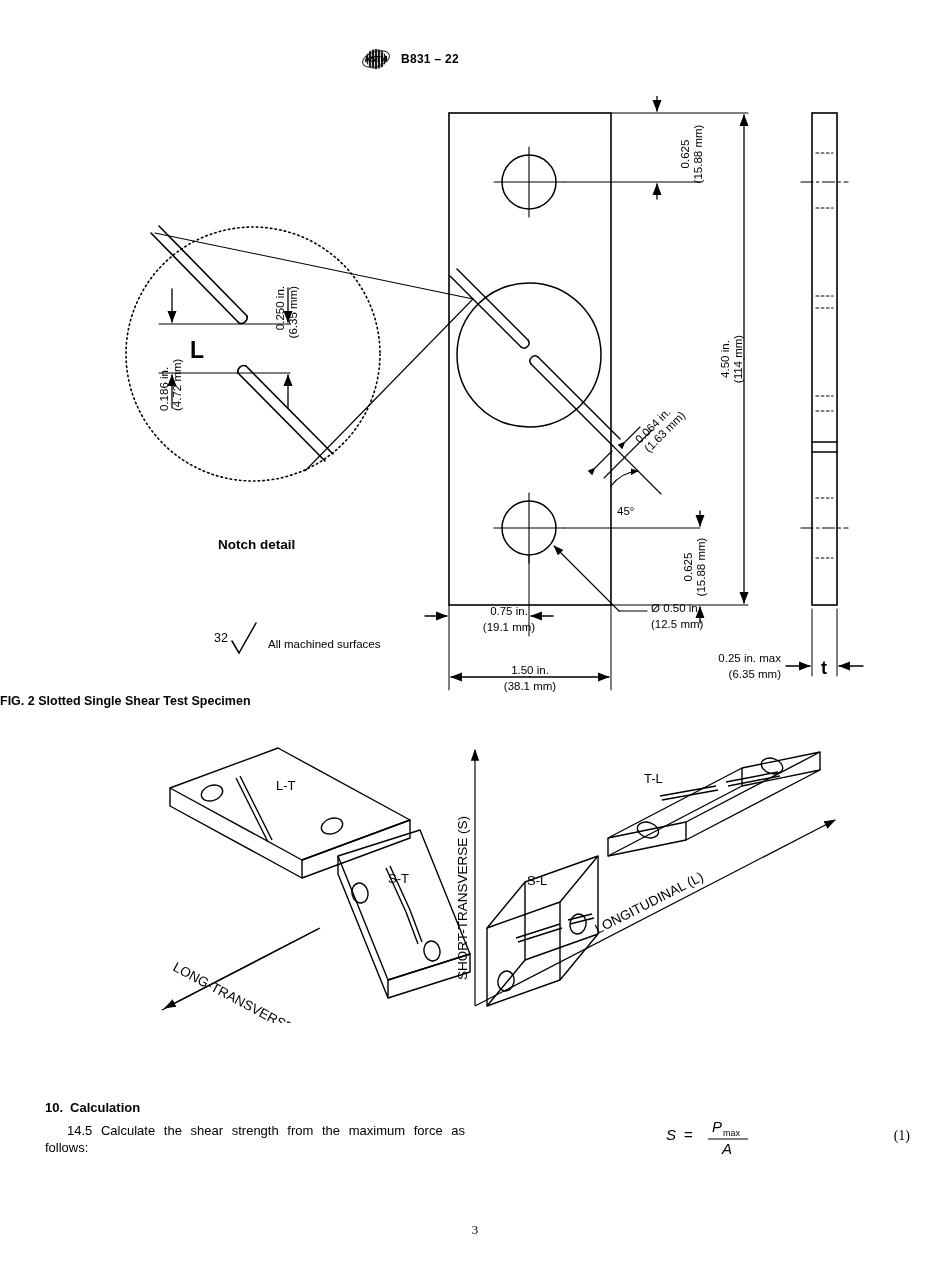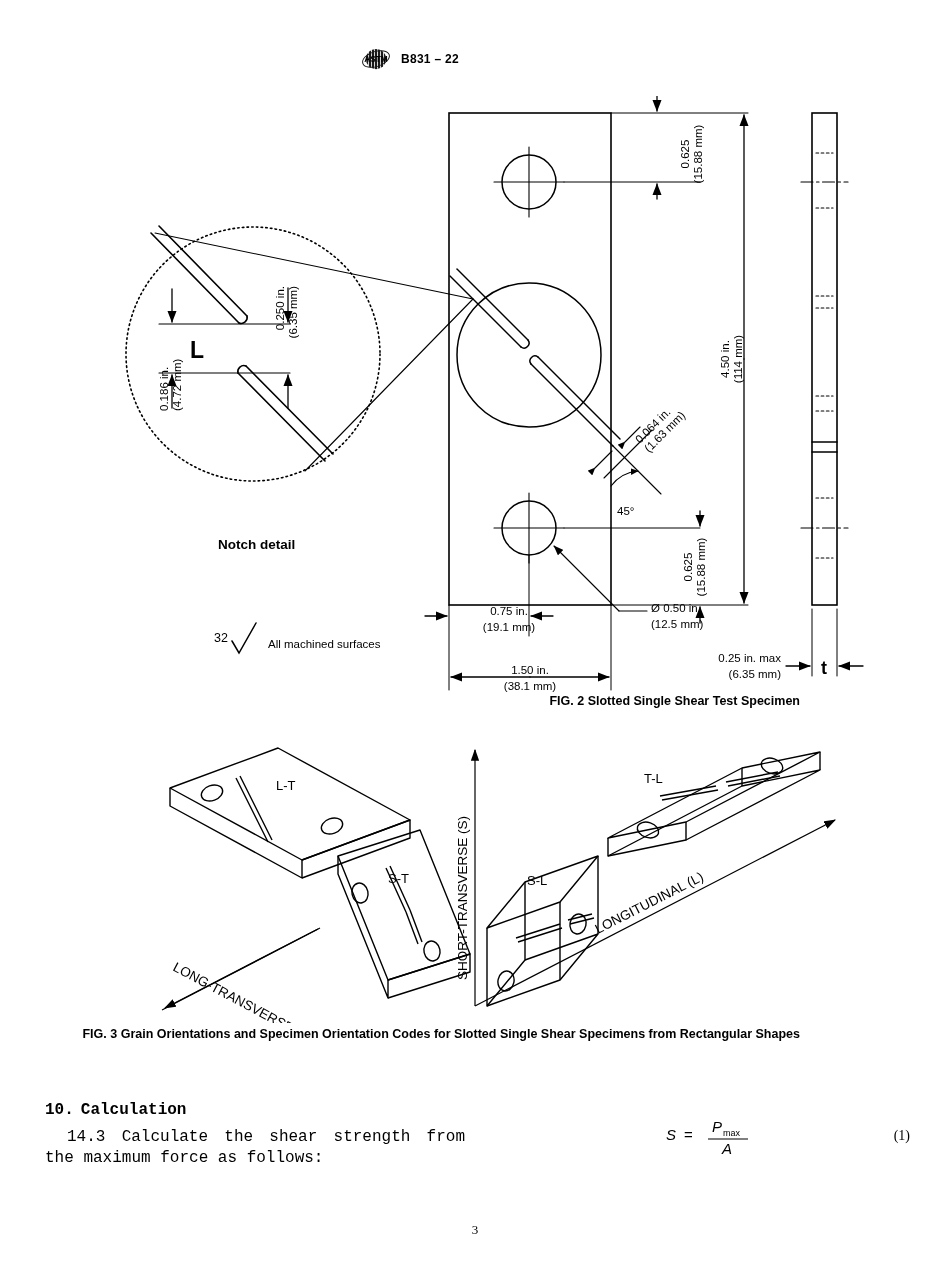--- a/index.html
+++ b/index.html
@@ -23,32 +23,32 @@
     font-size:12px;font-weight:bold;letter-spacing:.3px;
     font-family:"Liberation Sans", sans-serif;
   }
 
   
   .fig2-wrap{position:absolute;top:96px;left:0;width:950px;height:600px;}
   .fig3-wrap{position:absolute;top:738px;left:0;width:798px;height:285px;}
   .fig2-wrap svg,.fig3-wrap svg{display:block;}
 
   .fig-caption{
-    position:absolute;width:800px;text-align:right;
+    position:absolute;width:800px;text-align:left;
     font-size:12.5px;font-weight:bold;
     font-family:"Liberation Sans", sans-serif;
   }
   #cap2{top:694px;left:0;}
   #cap3{top:1027px;left:0;}
 
   
   .body-col{
     position:absolute;top:1100px;left:45px;width:420px;
-    font-family:Liberation Mono, monospace;
-    font-size:16px;line-height:1.30;
+    font-family:Liberation Sans, sans-serif;
+    font-size:13px;line-height:1.30;
     text-align:justify;
   }
   .sec-head{font-weight:bold;margin:0 0 6px 0;}
   .sec-head .num{margin-right:7px;}
   .para{margin:0;text-indent:22px;}
 
   .eq-wrap{
     position:absolute;top:1112px;left:660px;width:250px;height:46px;
     font-family:"Liberation Serif", serif;
   }
@@ -311,27 +311,26 @@
     <text x="276" y="52" font-size="13">L-T</text>
     <text x="388" y="145" font-size="13">S-T</text>
     <text x="527" y="147" font-size="13">S-L</text>
     <text x="644" y="45" font-size="13">T-L</text>
     <text x="172" y="232" font-size="13.5" transform="rotate(28 172 232)">LONG-TRANSVERSE (T)</text>
     <text x="467" y="242" font-size="13.5" transform="rotate(-90 467 242)">SHORT-TRANSVERSE (S)</text>
     <text x="598" y="196" font-size="13.5" transform="rotate(-27 598 196)">LONGITUDINAL (L)</text>
   </svg>
   </div>
 
-  <div class="fig-caption" id="cap3">FIG. 3  Grain Orientations and Specimen Orientation Codes for Slotted Single Shear Specimens from Rectangular Shapes</div>
 
   <div class="body-col">
     <p class="sec-head">
       <span class="num">10.</span><span>Calculation</span>
     </p>
-    <p class="para">14.3  Calculate the shear strength from the maximum force as follows:</p>
+    <p class="para">14.5  Calculate the shear strength from the maximum force as follows:</p>
   </div>
 
   <div class="eq-wrap">
     <svg width="250" height="46" viewBox="0 0 250 46">
       <text x="6" y="28" font-size="15" font-style="italic" font-family="Liberation Serif, serif">S</text>
       <text x="24" y="28" font-size="15" font-family="Liberation Serif, serif">=</text>
       <text x="52" y="20" font-size="15" font-style="italic" font-family="Liberation Serif, serif">P</text>
       <text x="63" y="24" font-size="9" font-family="Liberation Serif, serif">max</text>
       <line x1="48" y1="27" x2="88" y2="27" stroke="#000" stroke-width="1.1"></line>
       <text x="62" y="42" font-size="15" font-style="italic" font-family="Liberation Serif, serif">A</text>

